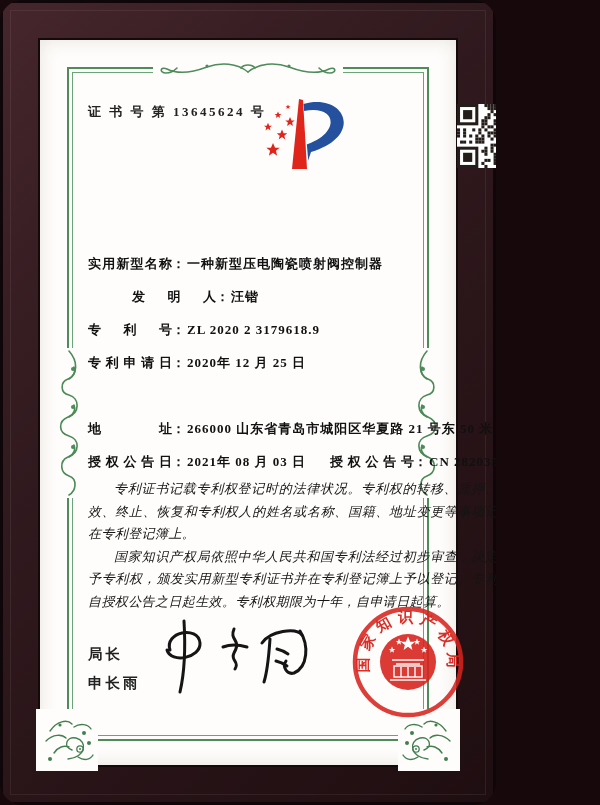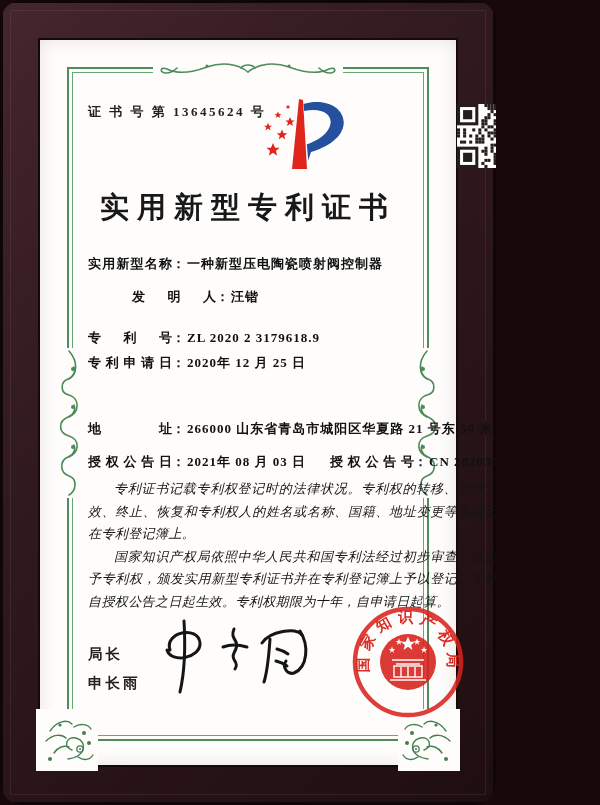--- a/index.html
+++ b/index.html
@@ -295,29 +295,28 @@
             <rect x="57" y="57" width="3" height="3"></rect>
             <rect x="60" y="57" width="3" height="3"></rect>
             <rect x="27" y="60" width="3" height="3"></rect>
             <rect x="45" y="60" width="3" height="3"></rect>
             <rect x="51" y="60" width="3" height="3"></rect>
             <rect x="60" y="60" width="3" height="3"></rect>
           </g>
       </svg>
     </div>
 
-    <div class="title">实用新型专利证书</div>
 
     <div class="frow" style="top:255px;">
       <span class="flabel">实用新型名称</span><span class="fsep">：</span><span class="fval">一种新型压电陶瓷喷射阀控制器</span>
     </div>
     <div class="frow" style="top:288px;margin-left:44px;">
       <span class="flabel">发明人</span><span class="fsep">：</span><span class="fval">汪锴</span>
     </div>
-    <div class="frow" style="top:329px;">
+    <div class="frow" style="top:321px;">
       <span class="flabel">专利号</span><span class="fsep">：</span><span class="fval">ZL 2020 2 3179618.9</span>
     </div>
     <div class="frow" style="top:354px;">
       <span class="flabel">专利申请日</span><span class="fsep">：</span><span class="fval">2020年 12 月 25 日</span>
     </div>
     <div class="frow" style="top:420px;">
       <span class="flabel">地址</span><span class="fsep">：</span><span class="fval">266000 山东省青岛市城阳区华夏路 21 号东 50 米</span>
     </div>
     <div class="frow" style="top:453px;">
       <span class="flabel">授权公告日</span><span class="fsep">：</span><span class="fval">2021年 08 月 03 日</span>

